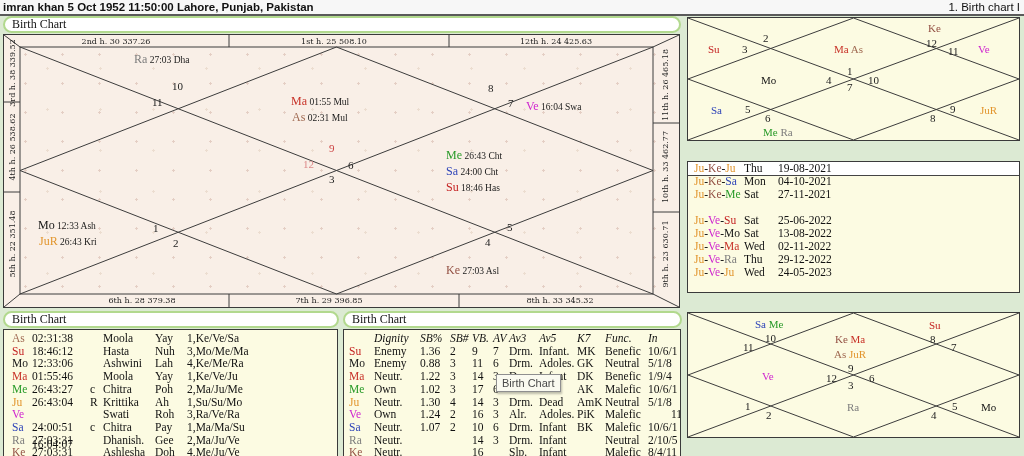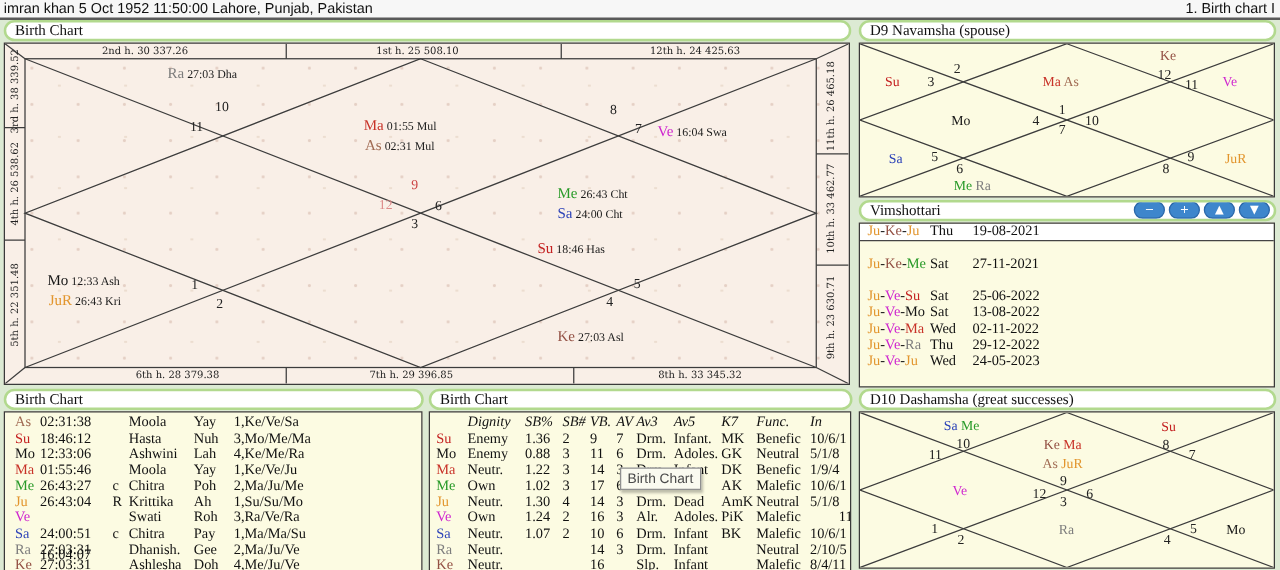--- a/index.html
+++ b/index.html
@@ -2,21 +2,21 @@
 <html><head>
 <meta charset="utf-8">
 <style>
   html,body{margin:0;padding:0;}
   body{width:1024px;height:456px;position:relative;overflow:hidden;
        background:#dcead3;font-family:"Liberation Serif",serif;}
   
   .titlebar{position:absolute;left:0;top:0;width:1024px;height:14px;background:#f7f7f7;
             border-bottom:2px solid #5a5a5a;font-family:"Liberation Sans",sans-serif;
             font-size:11.5px;line-height:14px;color:#111;}
-  .titlebar .left{position:absolute;left:3px;top:0;}
+  .titlebar .left{position:absolute;left:3px;top:0;font-weight:bold;}
   .titlebar .right{position:absolute;right:4px;top:0;}
   
   .panel{position:absolute;}
   .phead{height:13px;border:2px solid #b2d98e;border-radius:9px;background:#fff;
          font-size:12px;line-height:13px;padding:0 7px;color:#111;position:relative;white-space:nowrap;overflow:hidden;}
   .pbody{border:1.5px solid #3a3a3a;background:#fcfbe2;position:relative;margin-top:1px;overflow:hidden;}
   .mainbody{background-color:#f9efe7;
      background-image:radial-gradient(circle,rgba(175,125,105,.28) 1px,transparent 1.3px),
                       radial-gradient(circle,rgba(185,150,115,.20) 1px,transparent 1.2px);
      background-size:37px 29px,53px 41px;background-position:3px 5px,17px 13px;}
@@ -89,43 +89,40 @@
       <div class="hnum" style="left: 149px; top: 188px;">1</div>
       <div class="hnum" style="left: 169px; top: 203px;">2</div>
       <div class="hnum" style="left: 503px; top: 187px;">5</div>
       <div class="hnum" style="left: 481px; top: 202px;">4</div>
       <div class="plabel" style="left: 130px; top: 17px;"><span class="pabbr" style="color: rgb(125, 125, 125);">Ra</span><span class="pval"> 27:03 Dha</span></div>
       <div class="plabel" style="left: 287px; top: 59px;"><span class="pabbr" style="color: rgb(200, 50, 40);">Ma</span><span class="pval"> 01:55 Mul</span></div>
       <div class="plabel" style="left: 288px; top: 75px;"><span class="pabbr" style="color: rgb(160, 106, 82);">As</span><span class="pval"> 02:31 Mul</span></div>
       <div class="plabel" style="left: 522px; top: 64px;"><span class="pabbr" style="color: rgb(207, 37, 207);">Ve</span><span class="pval"> 16:04 Swa</span></div>
       <div class="plabel" style="left: 442px; top: 113px;"><span class="pabbr" style="color: rgb(40, 154, 40);">Me</span><span class="pval"> 26:43 Cht</span></div>
       <div class="plabel" style="left: 442px; top: 129px;"><span class="pabbr" style="color: rgb(45, 67, 184);">Sa</span><span class="pval"> 24:00 Cht</span></div>
-      <div class="plabel" style="left: 426px; top: 145px; margin-top: 12px;"><span class="pabbr" style="color: rgb(196, 33, 33);">Su</span><span class="pval"> 18:46 Has</span></div>
+      <div class="plabel" style="left: 442px; top: 145px;"><span class="pabbr" style="color: rgb(196, 33, 33);">Su</span><span class="pval"> 18:46 Has</span></div>
       <div class="plabel" style="left: 34px; top: 183px;"><span class="pabbr" style="color: rgb(21, 21, 21);">Mo</span><span class="pval"> 12:33 Ash</span></div>
       <div class="plabel" style="left: 35px; top: 199px;"><span class="pabbr" style="color: rgb(226, 149, 45);">JuR</span><span class="pval"> 26:43 Kri</span></div>
       <div class="plabel" style="left: 442px; top: 228px;"><span class="pabbr" style="color: rgb(147, 80, 67);">Ke</span><span class="pval"> 27:03 Asl</span></div>
       <div class="edge h" style="left: 112px; top: 6px;">2nd h.  30  337.26</div>
       <div class="edge h" style="left: 330px; top: 6px;">1st h.  25  508.10</div>
       <div class="edge h" style="left: 552px; top: 6px;">12th h.  24  425.63</div>
       <div class="edge h" style="left: 138px; top: 265px; text-align: right;">6th h.  28  379.38</div>
       <div class="edge h" style="left: 325px; top: 265px;">7th h.  29  396.85</div>
       <div class="edge h" style="left: 556px; top: 265px;">8th h.  33  345.32</div>
       <div class="edge v" style="left: 8px; top: 38px;">3rd h.  38  339.52</div>
       <div class="edge v" style="left: 8px; top: 112px;">4th h.  26  538.62</div>
       <div class="edge v" style="left: 8px; top: 209px;">5th h.  22  351.48</div>
       <div class="edge v" style="left: 661px; top: 50px;">11th h.  26  465.18</div>
       <div class="edge v" style="left: 661px; top: 132px;">10th h.  33  462.77</div>
       <div class="edge v" style="left: 661px; top: 219px;">9th h.  23  630.71</div>
     </div>
 </div>
 
 <div class="panel" style="left:687px;top:16px;width:334px;">
-  <div class="phead">
-    <span>D9 Navamsha  (spouse)</span>
-  </div>
   <div class="pbody" id="d9Chart" style="width:331px;height:122px;">
     <svg class="lines" width="331" height="122" viewBox="0 0 331 122">
       <line x1="0" y1="0" x2="331" y2="122"></line>
       <line x1="331" y1="0" x2="0" y2="122"></line>
       <polygon points="165.5,0 331,61 165.5,122 0,61"></polygon>
     </svg>
   <div class="hnum" style="left: 75px; top: 15px;">2</div>
       <div class="hnum" style="left: 54px; top: 26px;">3</div>
       <div class="hnum" style="left: 238px; top: 20px;">12</div>
       <div class="hnum" style="left: 260px; top: 28px;">11</div>
@@ -142,28 +139,30 @@
       <div class="plabel" style="left: 240px; top: 3px;"><span class="pabbr" style="color: rgb(147, 80, 67); font-size: 11px;">Ke</span></div>
       <div class="plabel" style="left: 290px; top: 24px;"><span class="pabbr" style="color: rgb(207, 37, 207); font-size: 11px;">Ve</span></div>
       <div class="plabel" style="left: 73px; top: 55px;"><span class="pabbr" style="color: rgb(21, 21, 21); font-size: 11px;">Mo</span></div>
       <div class="plabel" style="left: 23px; top: 85px;"><span class="pabbr" style="color: rgb(45, 67, 184); font-size: 11px;">Sa</span></div>
       <div class="plabel" style="left: 75px; top: 107px;"><span class="pabbr" style="color: rgb(40, 154, 40); font-size: 11px;">Me</span><span class="pabbr" style="color: rgb(125, 125, 125); font-size: 11px;"> Ra</span></div>
       <div class="plabel" style="left: 292px; top: 85px;"><span class="pabbr" style="color: rgb(226, 149, 45); font-size: 11px;">JuR</span></div>
     </div>
 </div>
 
 <div class="panel" style="left:687px;top:160px;width:334px;">
-  <div class="phead" id="vimHead">
-    <span>Vimshottari</span>
-  <button class="vbtn" style="right: 87px;">−</button><button class="vbtn" style="right: 59px;">+</button><button class="vbtn" style="right: 31px;">▲</button><button class="vbtn" style="right: 3px;">▼</button></div>
   <div class="pbody" id="vimList" style="width:331px;height:130px;background:#fcfbe2;">
       <div class="drow sel" style="top: 0px;">
         <span class="seq"><span style="color: rgb(226, 149, 45);">Ju</span><span style="color: rgb(17, 17, 17);">-</span><span style="color: rgb(147, 80, 67);">Ke</span><span style="color: rgb(17, 17, 17);">-</span><span style="color: rgb(226, 149, 45);">Ju</span></span>
         <span class="day">Thu</span>
         <span class="date">19-08-2021</span>
+      </div>
+      <div class="drow" style="top: 13px;">
+        <span class="seq"><span style="color: rgb(226, 149, 45);">Ju</span><span style="color: rgb(17, 17, 17);">-</span><span style="color: rgb(147, 80, 67);">Ke</span><span style="color: rgb(17, 17, 17);">-</span><span style="color: rgb(45, 67, 184);">Sa</span></span>
+        <span class="day">Mon</span>
+        <span class="date">04-10-2021</span>
       </div>
       <div class="drow" style="top: 26px;">
         <span class="seq"><span style="color: rgb(226, 149, 45);">Ju</span><span style="color: rgb(17, 17, 17);">-</span><span style="color: rgb(147, 80, 67);">Ke</span><span style="color: rgb(17, 17, 17);">-</span><span style="color: rgb(40, 154, 40);">Me</span></span>
         <span class="day">Sat</span>
         <span class="date">27-11-2021</span>
       </div>
       <div class="drow" style="top: 52px;">
         <span class="seq"><span style="color: rgb(226, 149, 45);">Ju</span><span style="color: rgb(17, 17, 17);">-</span><span style="color: rgb(207, 37, 207);">Ve</span><span style="color: rgb(17, 17, 17);">-</span><span style="color: rgb(196, 33, 33);">Su</span></span>
         <span class="day">Sat</span>
         <span class="date">25-06-2022</span>
@@ -402,23 +401,20 @@
         <span style="left: 128px;">16</span>
         <span style="left: 165px;">Slp.</span>
         <span style="left: 195px;">Infant</span>
         <span style="left: 261px;">Malefic</span>
         <span style="left: 304px;">8/4/11</span>
       </div>
     </div>
 </div>
 
 <div class="panel" style="left:687px;top:311px;width:334px;">
-  <div class="phead">
-    <span>D10 Dashamsha  (great successes)</span>
-  </div>
   <div class="pbody" id="d10Chart" style="width:331px;height:124px;">
     <svg class="lines" width="331" height="124" viewBox="0 0 331 124">
       <line x1="0" y1="0" x2="331" y2="124"></line>
       <line x1="331" y1="0" x2="0" y2="124"></line>
       <polygon points="165.5,0 331,62 165.5,124 0,62"></polygon>
     </svg>
   <div class="hnum" style="left: 77px; top: 20px;">10</div>
       <div class="hnum" style="left: 55px; top: 29px;">11</div>
       <div class="hnum" style="left: 242px; top: 21px;">8</div>
       <div class="hnum" style="left: 263px; top: 29px;">7</div>

